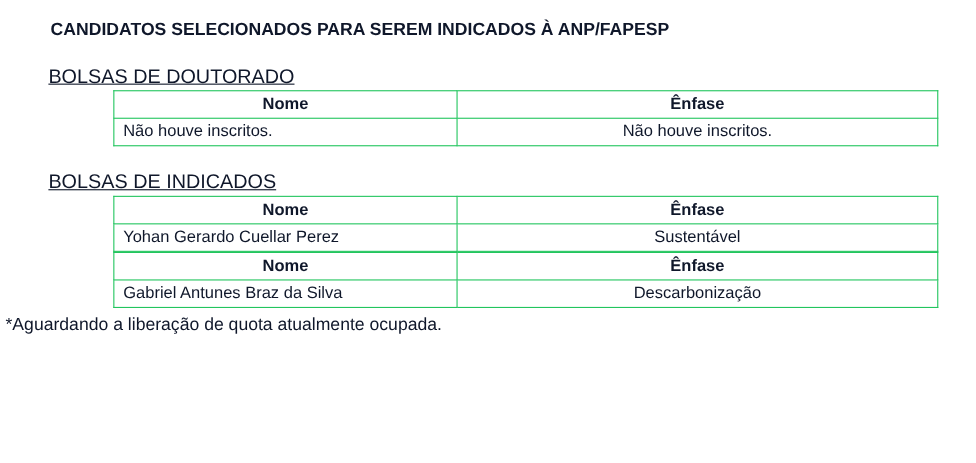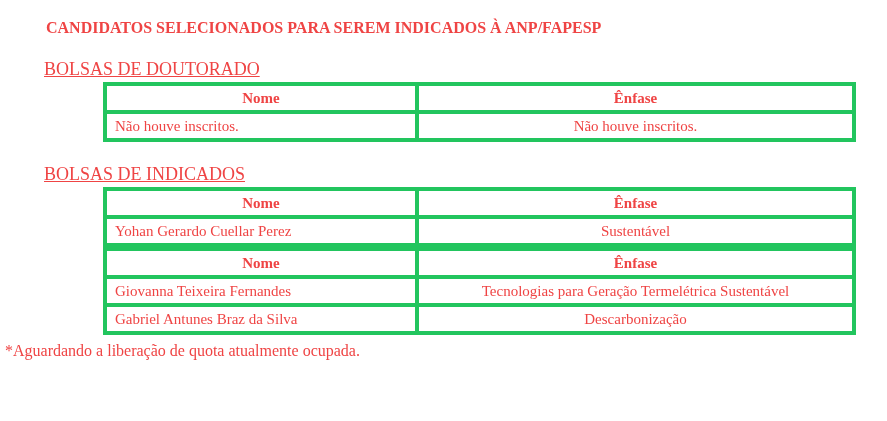--- a/index.html
+++ b/index.html
@@ -5,22 +5,22 @@
   html, body {
     margin: 0;
     padding: 0;
     background: #ffffff;
   }
   main[data-name="document-page"] {
     position: relative;
     width: 887px;
     height: 421px;
     background: #ffffff;
-    color: #ef4444;
-    font-family: Liberation Serif, serif;
+    color: #0f172a;
+    font-family: Liberation Sans, sans-serif;
     overflow: hidden;
   }
   .page-title {
     margin: 18px 0 0 46px;
     font-size: 16px;
     line-height: 19px;
     font-weight: 700;
   }
   .section-heading {
     margin: 24px 0 4px 44px;
@@ -30,21 +30,21 @@
     text-decoration: underline;
   }
   table.grant-table {
     margin: 0 0 0 103px;
     width: 749px;
     border-collapse: collapse;
     table-layout: fixed;
   }
   table.grant-table th,
   table.grant-table td {
-    border: 4px solid #22c55e;
+    border: 1px solid #22c55e;
     font-size: 15px;
     line-height: 18px;
     height: 22px;
     padding: 1px 8px;
     overflow: hidden;
     white-space: nowrap;
   }
   table.grant-table th {
     font-weight: 700;
     text-align: center;
@@ -114,24 +114,20 @@
           <col style="width: 437px;">
         </colgroup>
         <thead>
           <tr data-name="table-header-row">
             <th data-name="column-header-nome">Nome</th>
             <th data-name="column-header-enfase">Ênfase</th>
           </tr>
         </thead>
         <tbody>
           <tr data-name="table-row">
-            <td class="name-cell" data-name="candidate-name-cell">Giovanna Teixeira Fernandes</td>
-            <td class="enfase-cell" data-name="enfase-cell">Tecnologias para Geração Termelétrica Sustentável</td>
-          </tr>
-          <tr data-name="table-row">
             <td class="name-cell" data-name="candidate-name-cell">Gabriel Antunes Braz da Silva</td>
             <td class="enfase-cell" data-name="enfase-cell">Descarbonização</td>
           </tr>
         </tbody>
       </table>
     </div>
 
   <p class="footnote" data-name="footnote">*Aguardando a liberação de quota atualmente ocupada.</p>
 </main>
 

